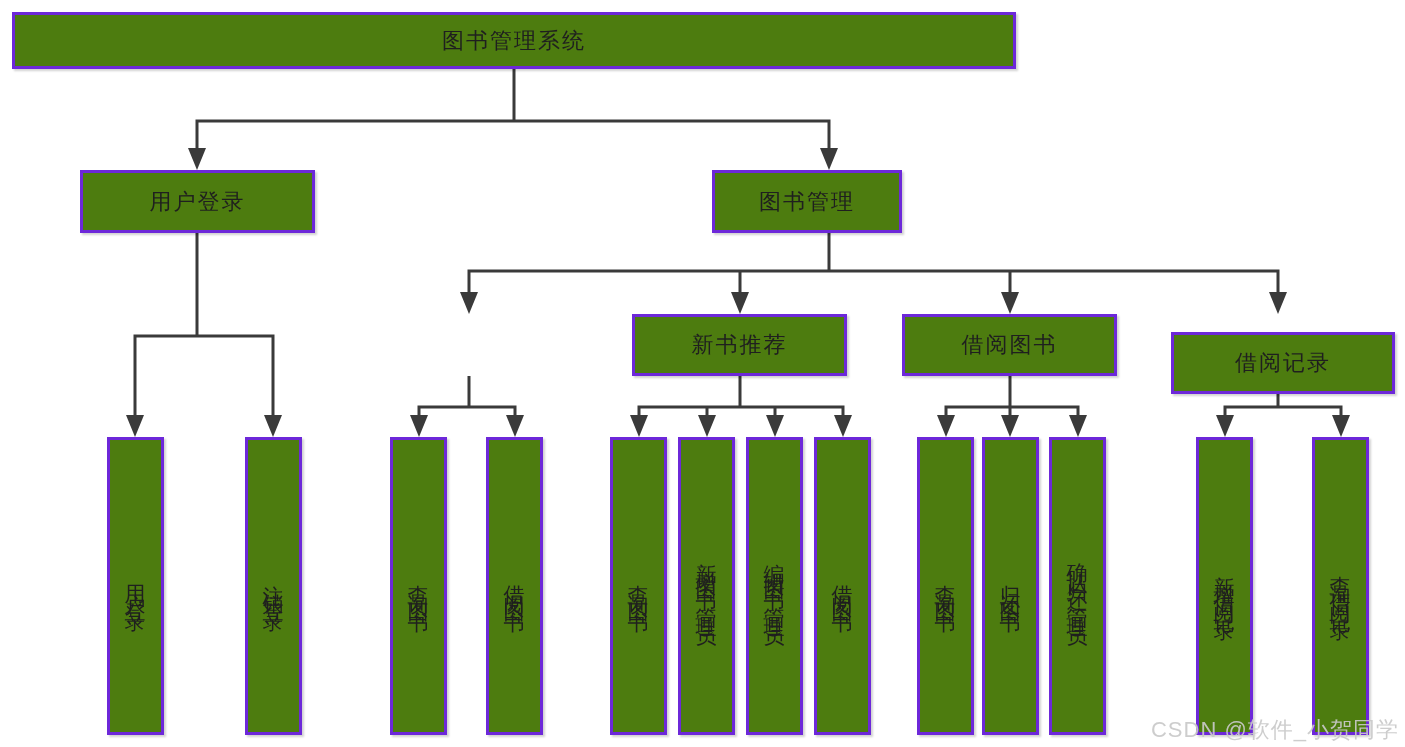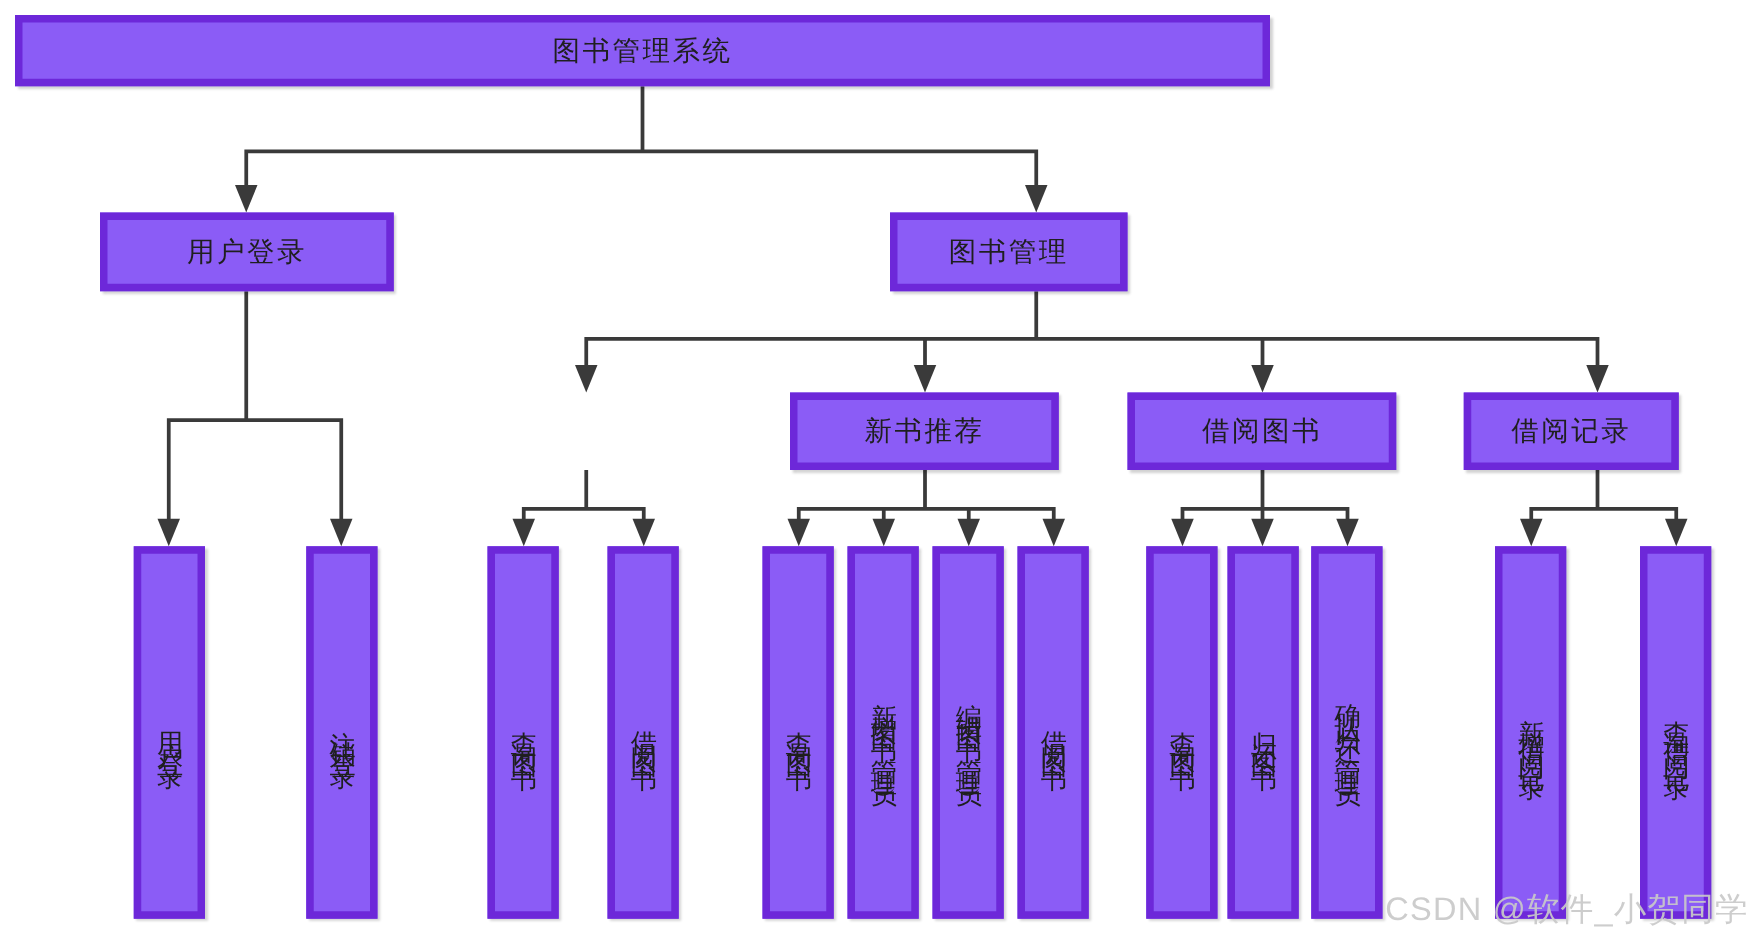--- a/index.html
+++ b/index.html
@@ -2,33 +2,33 @@
 <html><head>
 <meta charset="utf-8">
 <style>
   html,body{margin:0;padding:0;background:#ffffff;}
   .canvas{
     position:relative;width:1405px;height:747px;background:#ffffff;
     font-family:"Liberation Sans",sans-serif;overflow:hidden;
   }
   svg.connectors{position:absolute;left:0;top:0;width:1405px;height:747px;}
   .node{
-    position:absolute;box-sizing:border-box;background:#8b5cf6;
-    border:6px solid #6d28d9;color:#1f1f1f;
+    position:absolute;box-sizing:border-box;background:#4d7c0f;
+    border:3px solid #6d28d9;color:#1f1f1f;
     display:flex;align-items:center;justify-content:center;
     box-shadow:2px 2px 2px rgba(0,0,0,0.18);
   }
   .h-label{font-size:22px;letter-spacing:2px;white-space:nowrap;}
   .v-node .v-label{
     writing-mode:vertical-rl;text-orientation:mixed;
     font-size:21px;letter-spacing:9px;line-height:1;
   }
   .watermark{
     position:absolute;right:6px;bottom:2px;z-index:10;
-    font-size:26px;color:rgba(201,201,201,0.92);
+    font-size:22px;color:rgba(201,201,201,0.92);
     letter-spacing:1px;white-space:nowrap;
   }
 </style>
 </head>
 <body>
 
 <div class="canvas">
 
   <svg class="connectors" viewBox="0 0 1405 747" xmlns="http://www.w3.org/2000/svg">
     <g stroke="#3a3a3a" stroke-width="3" fill="none">
@@ -73,21 +73,21 @@
   <div class="node" style="left:712px;top:170px;width:190px;height:63px">
     <span class="h-label">图书管理</span>
   </div>
 
   <div class="node" style="left:632px;top:314px;width:215px;height:62px">
     <span class="h-label">新书推荐</span>
   </div>
   <div class="node" style="left:902px;top:314px;width:215px;height:62px">
     <span class="h-label">借阅图书</span>
   </div>
-  <div class="node" style="left:1171px;top:314px;width:172px;height:62px">
+  <div class="node" style="left:1171px;top:332px;width:224px;height:62px">
     <span class="h-label">借阅记录</span>
   </div>
 
   <div class="node v-node" style="left:107px;top:437px;width:57px;height:298px">
     <span class="v-label">用户登录</span>
   </div>
   <div class="node v-node" style="left:245px;top:437px;width:57px;height:298px">
     <span class="v-label">注销登录</span>
   </div>
 

